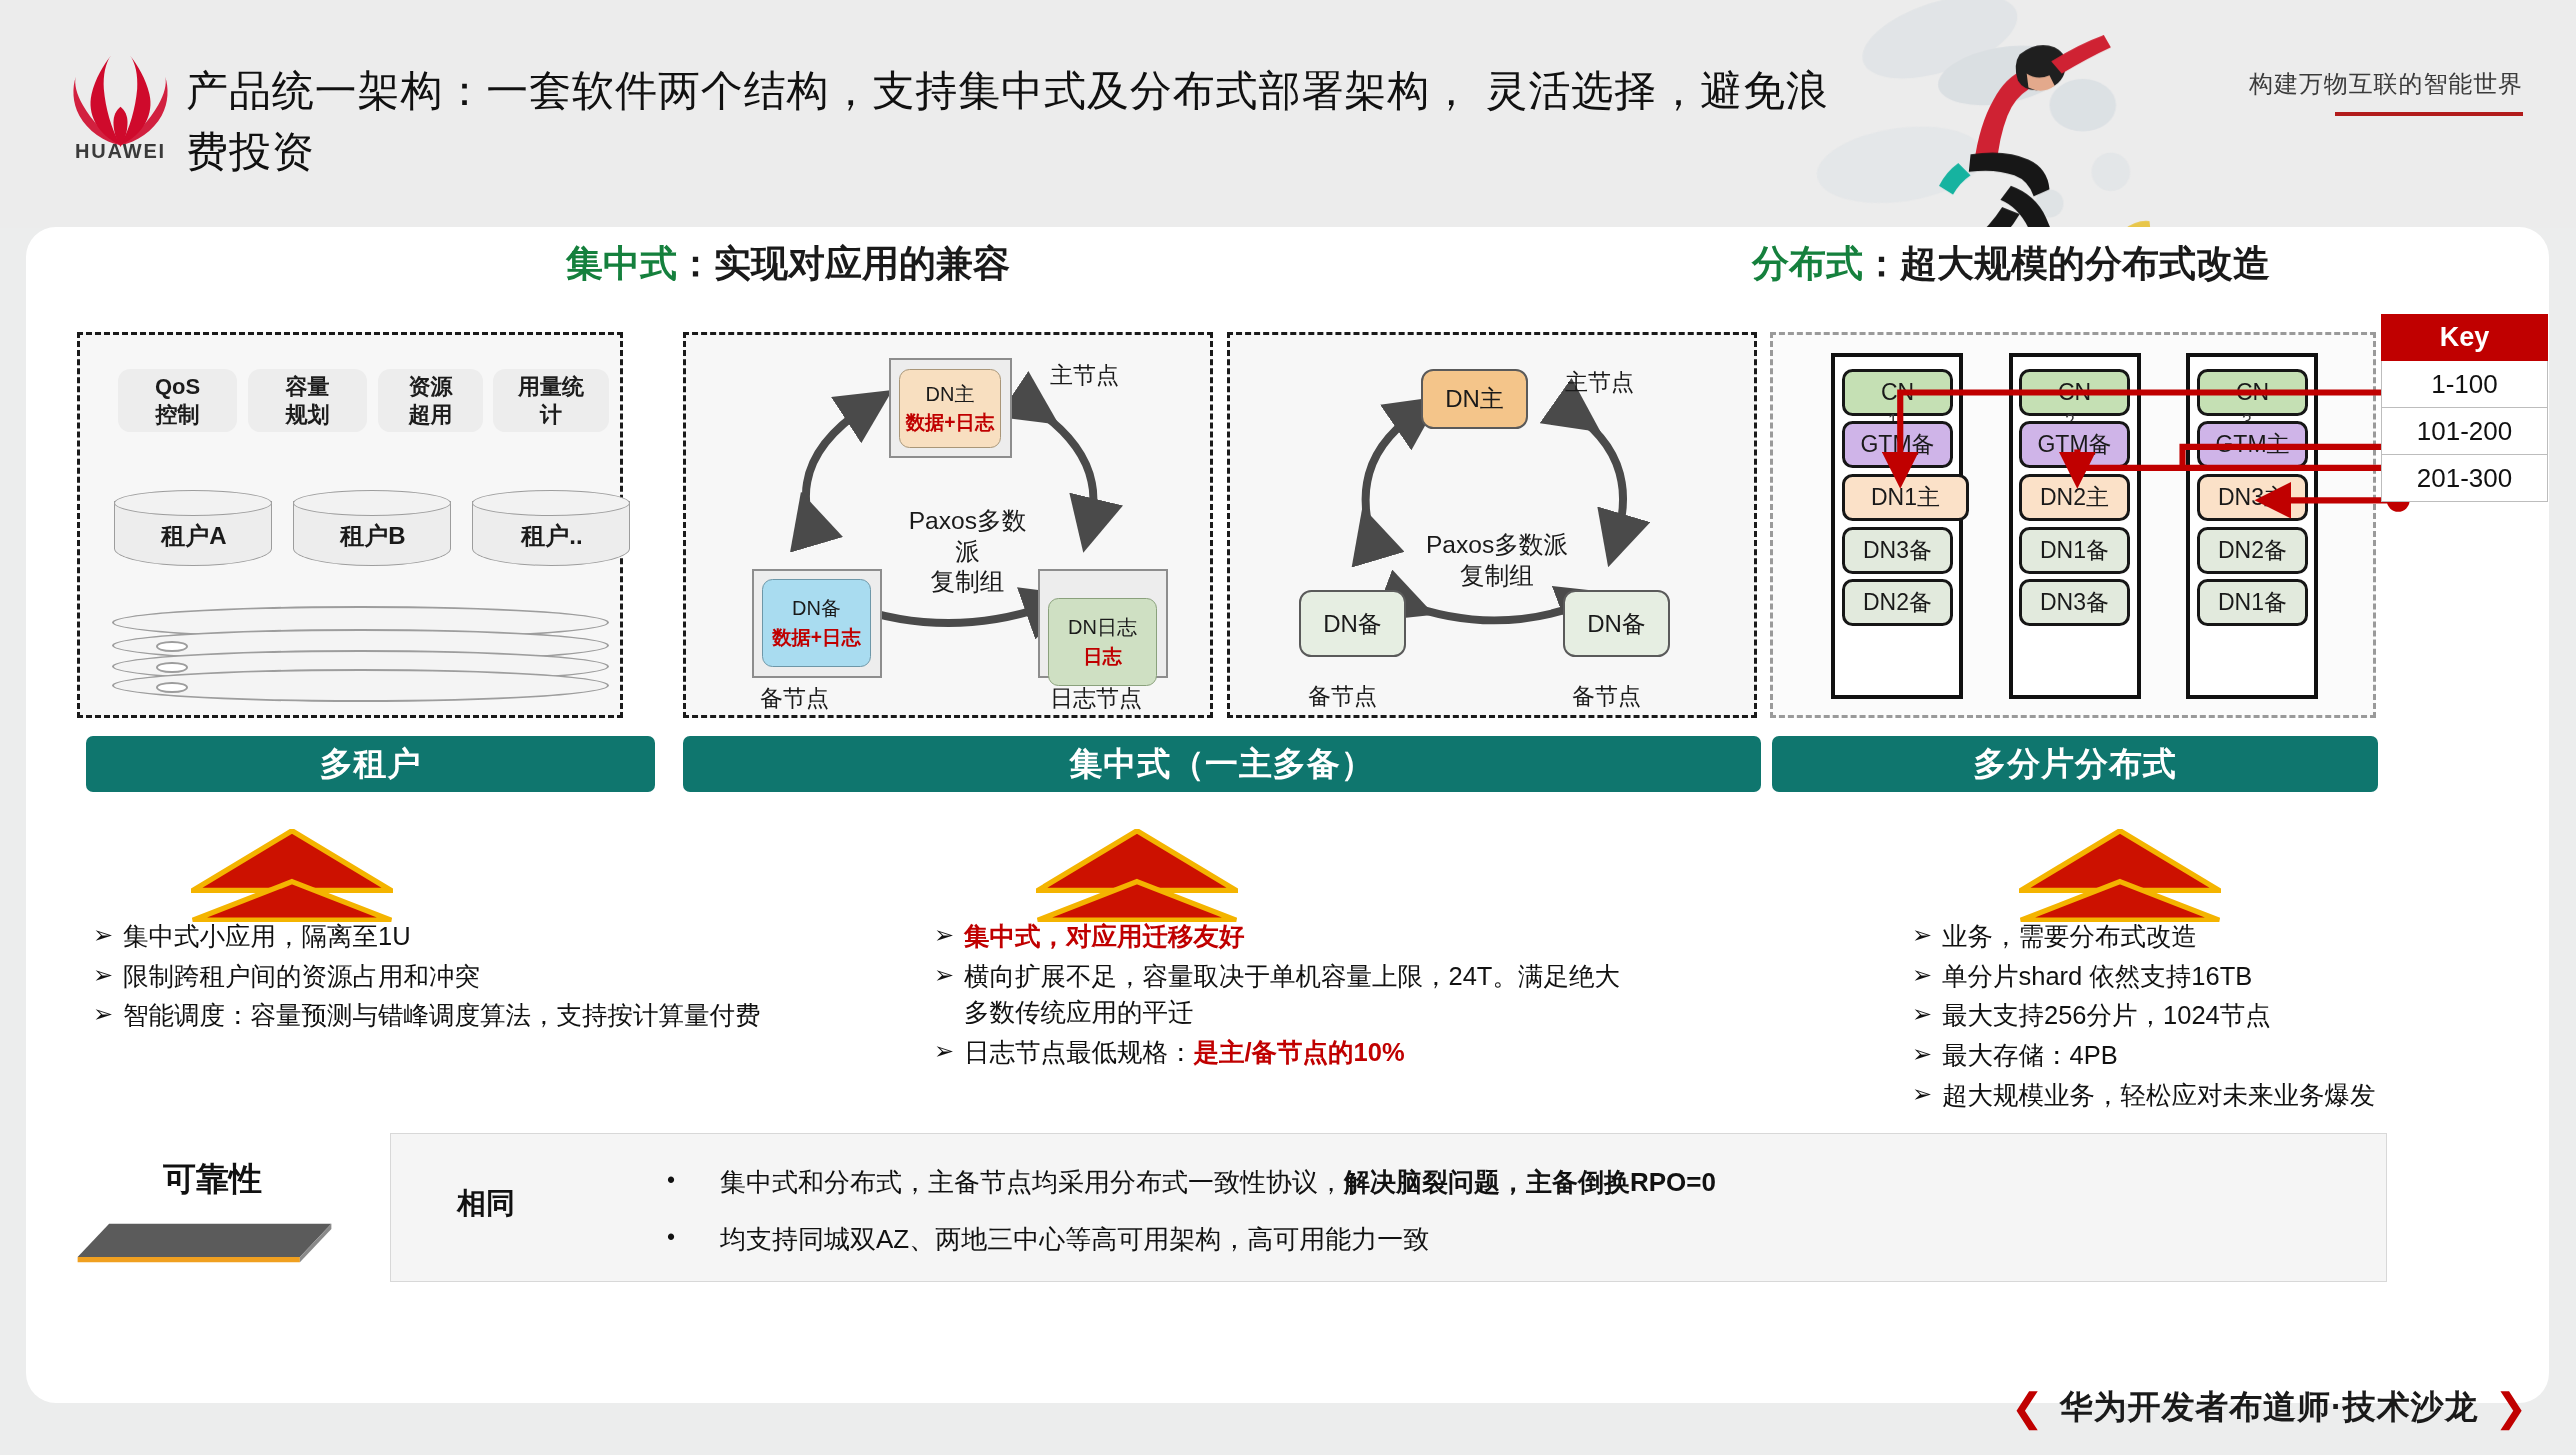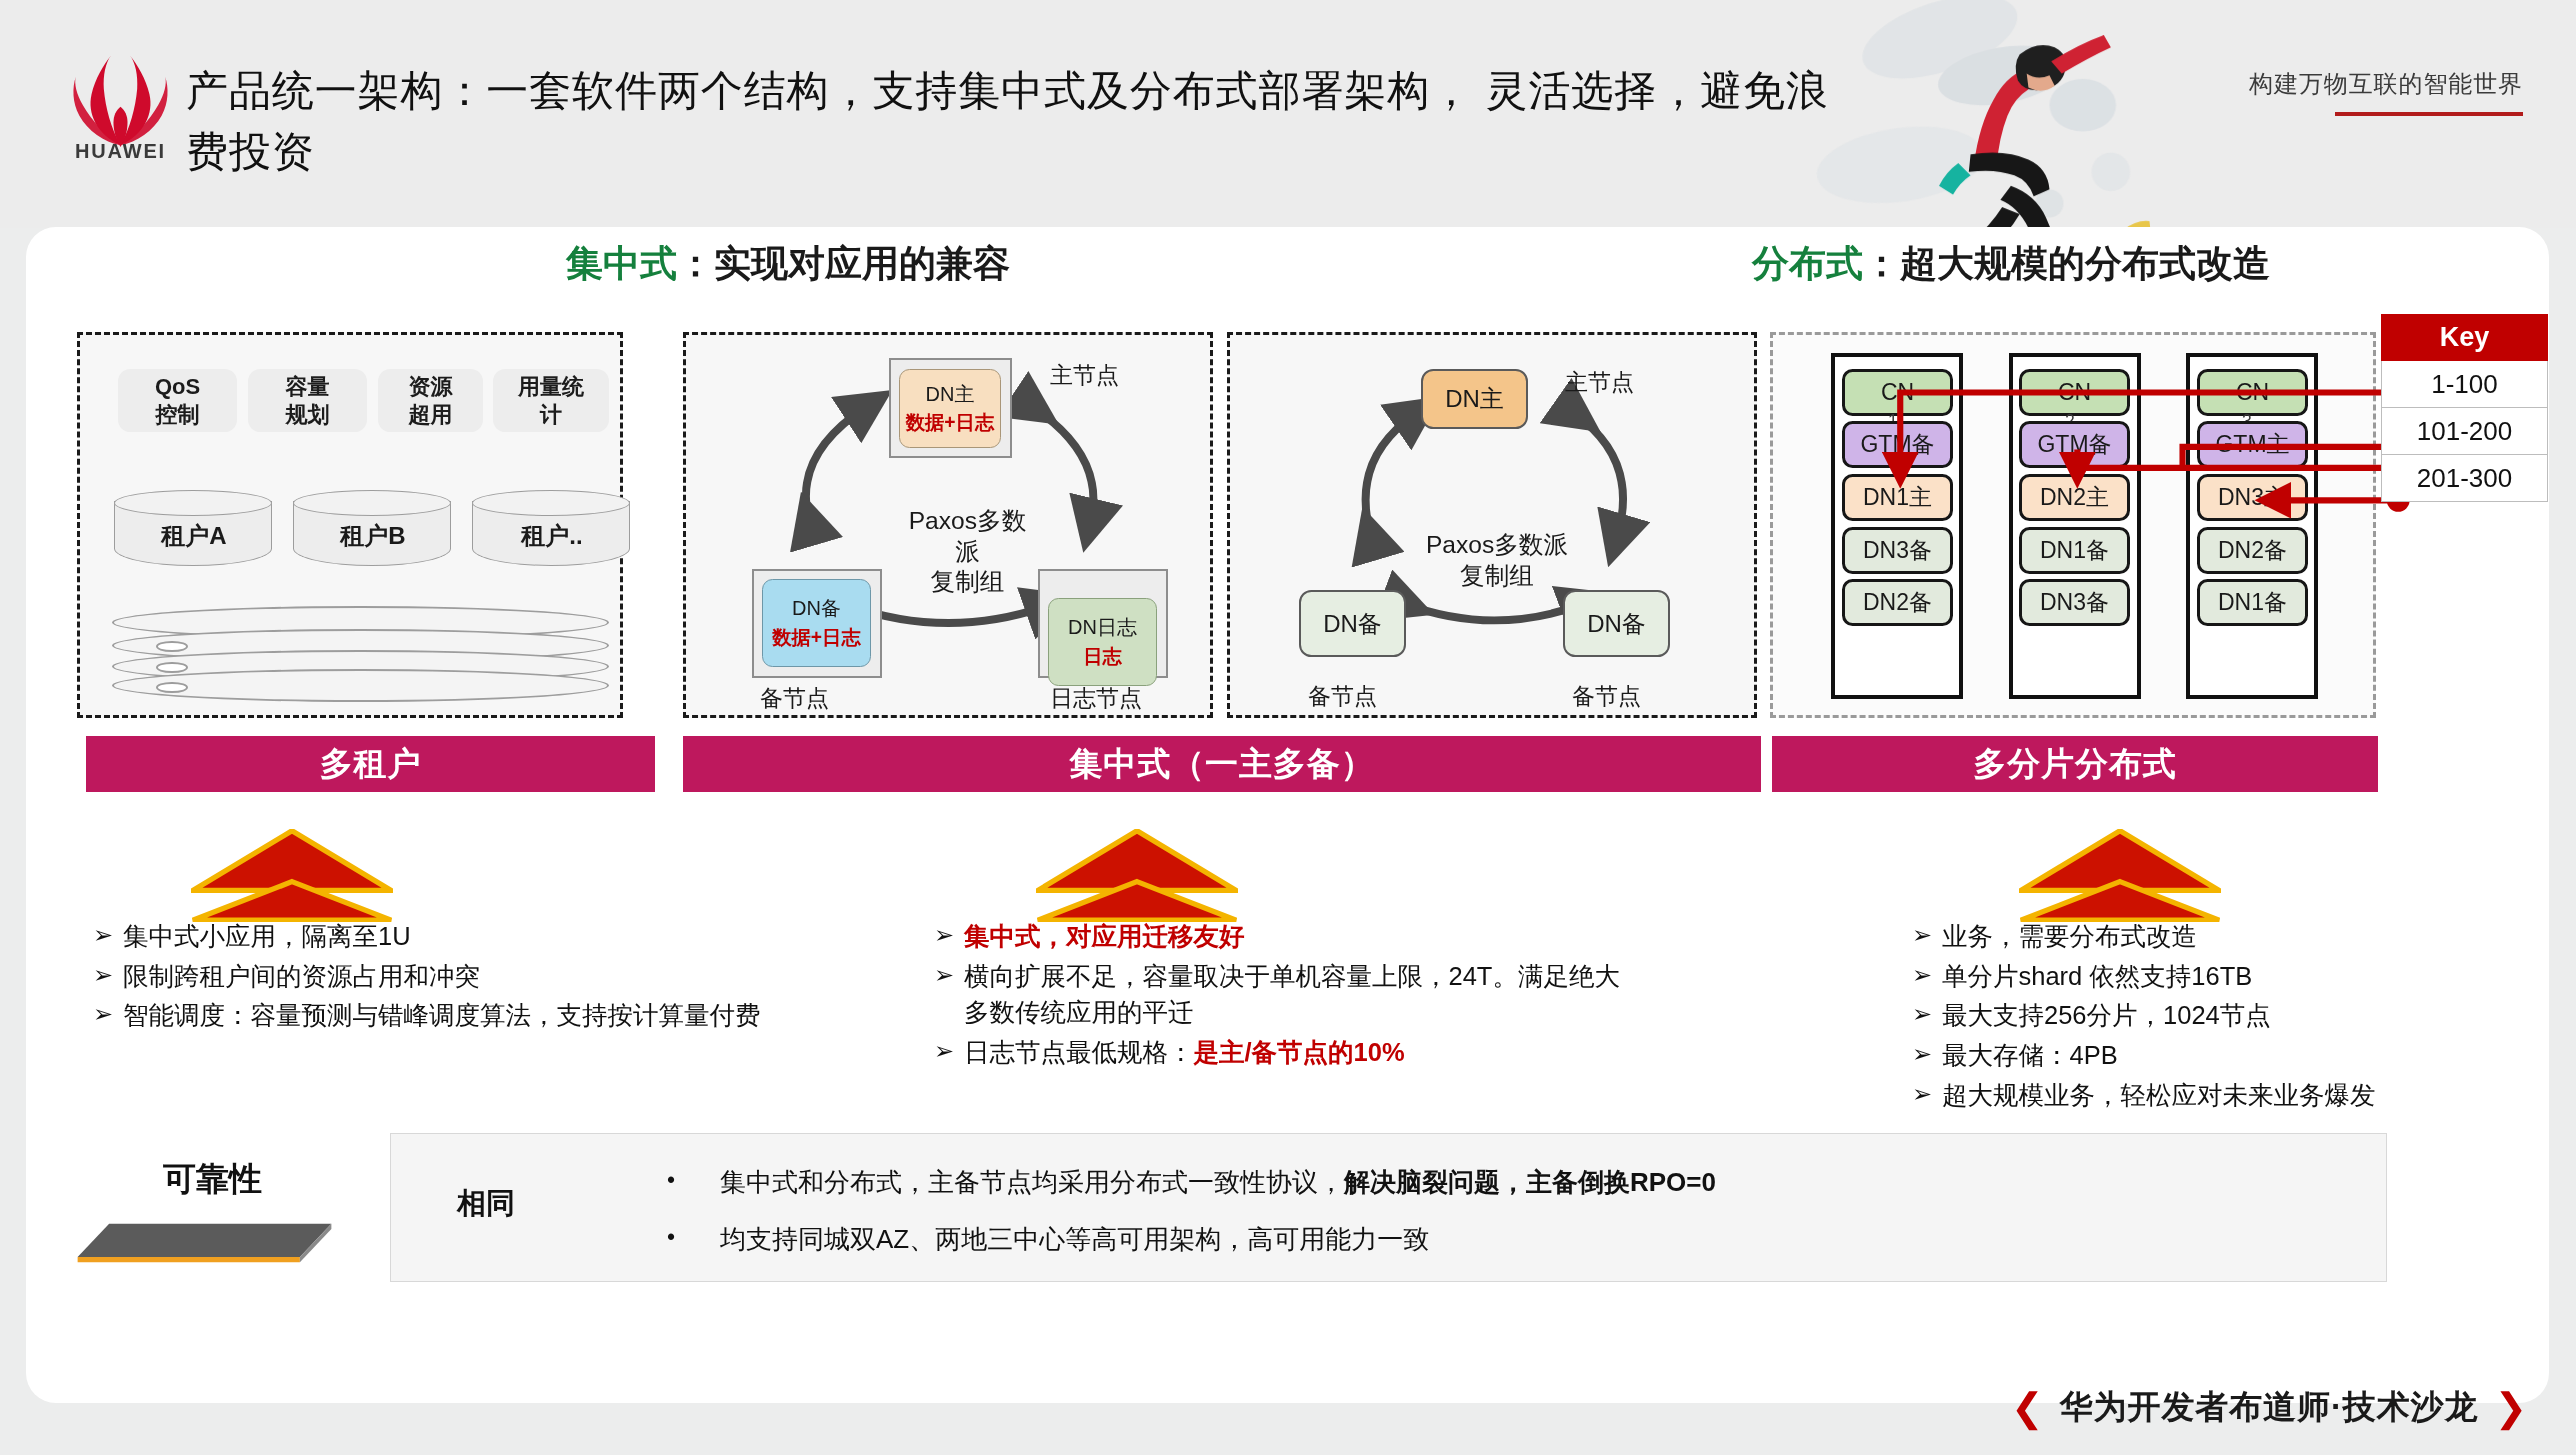--- a/index.html
+++ b/index.html
@@ -85,22 +85,22 @@
   #key-table{position:absolute;left:2381px;top:314px;width:167px;}
   #key-head{height:47px;background:#c00000;color:#fff;font-size:27px;font-weight:bold;
     display:flex;align-items:center;justify-content:center;}
   .key-cell{height:47px;background:#fff;border:1.8px solid #bdbdbd;border-top:none;box-sizing:border-box;
     display:flex;align-items:center;justify-content:center;font-size:26px;color:#111;}
 
   
   #shard-links{position:absolute;left:1770px;top:332px;width:790px;height:263px;}
 
   
-  .banner{position:absolute;height:56px;background:#be185d;color:#fff;font-size:33px;font-weight:bold;
-    display:flex;align-items:center;justify-content:center;letter-spacing:0.9px;}
+  .banner{position:absolute;height:56px;background:#0f766e;color:#fff;font-size:33px;font-weight:bold;
+    display:flex;align-items:center;justify-content:center;letter-spacing:0.9px;border-radius:7px;}
   #banner-0{left:86px;top:736px;width:569px;}
   #banner-1{left:683px;top:736px;width:1078px;}
   #banner-2{left:1772px;top:736px;width:606px;}
 
   
   .uparrow{position:absolute;width:202px;height:93px;}
 
   
   .bullets{position:absolute;font-size:25.5px;line-height:1.42;color:#111;}
   .bullets .row{display:flex;margin-bottom:3.5px;}
@@ -305,21 +305,21 @@
 <div class="panel" id="panel-shards"></div>
 
 <div class="shard-col" style="left:1831px;top:353px;width:132px;height:346px;"></div>
 <div class="shard-node" style="left:1842px;top:369px;width:111px;height:47px;background:#c5e0b4;">
     <span>CN</span>
   </div>
 <div class="cn-sub" style="left:1888px;top:411px;">1</div>
 <div class="shard-node" style="left:1842px;top:421px;width:111px;height:47px;background:#cfb4e8;">
     <span>GTM备</span>
   </div>
-<div class="shard-node" style="left:1842px;top:474px;width:111px;height:47px;background:#fbe1c8;">
+<div class="shard-node" style="left:1842px;top:474px;width:127px;height:47px;background:#fbe1c8;">
     <span>DN1主</span>
   </div>
 <div class="shard-node" style="left:1842px;top:527px;width:111px;height:47px;background:#e2eadd;">
     <span>DN3备</span>
   </div>
 <div class="shard-node" style="left:1842px;top:579px;width:111px;height:47px;background:#e2eadd;">
     <span>DN2备</span>
   </div>
 
 <div class="shard-col" style="left:2009px;top:353px;width:132px;height:346px;"></div>

